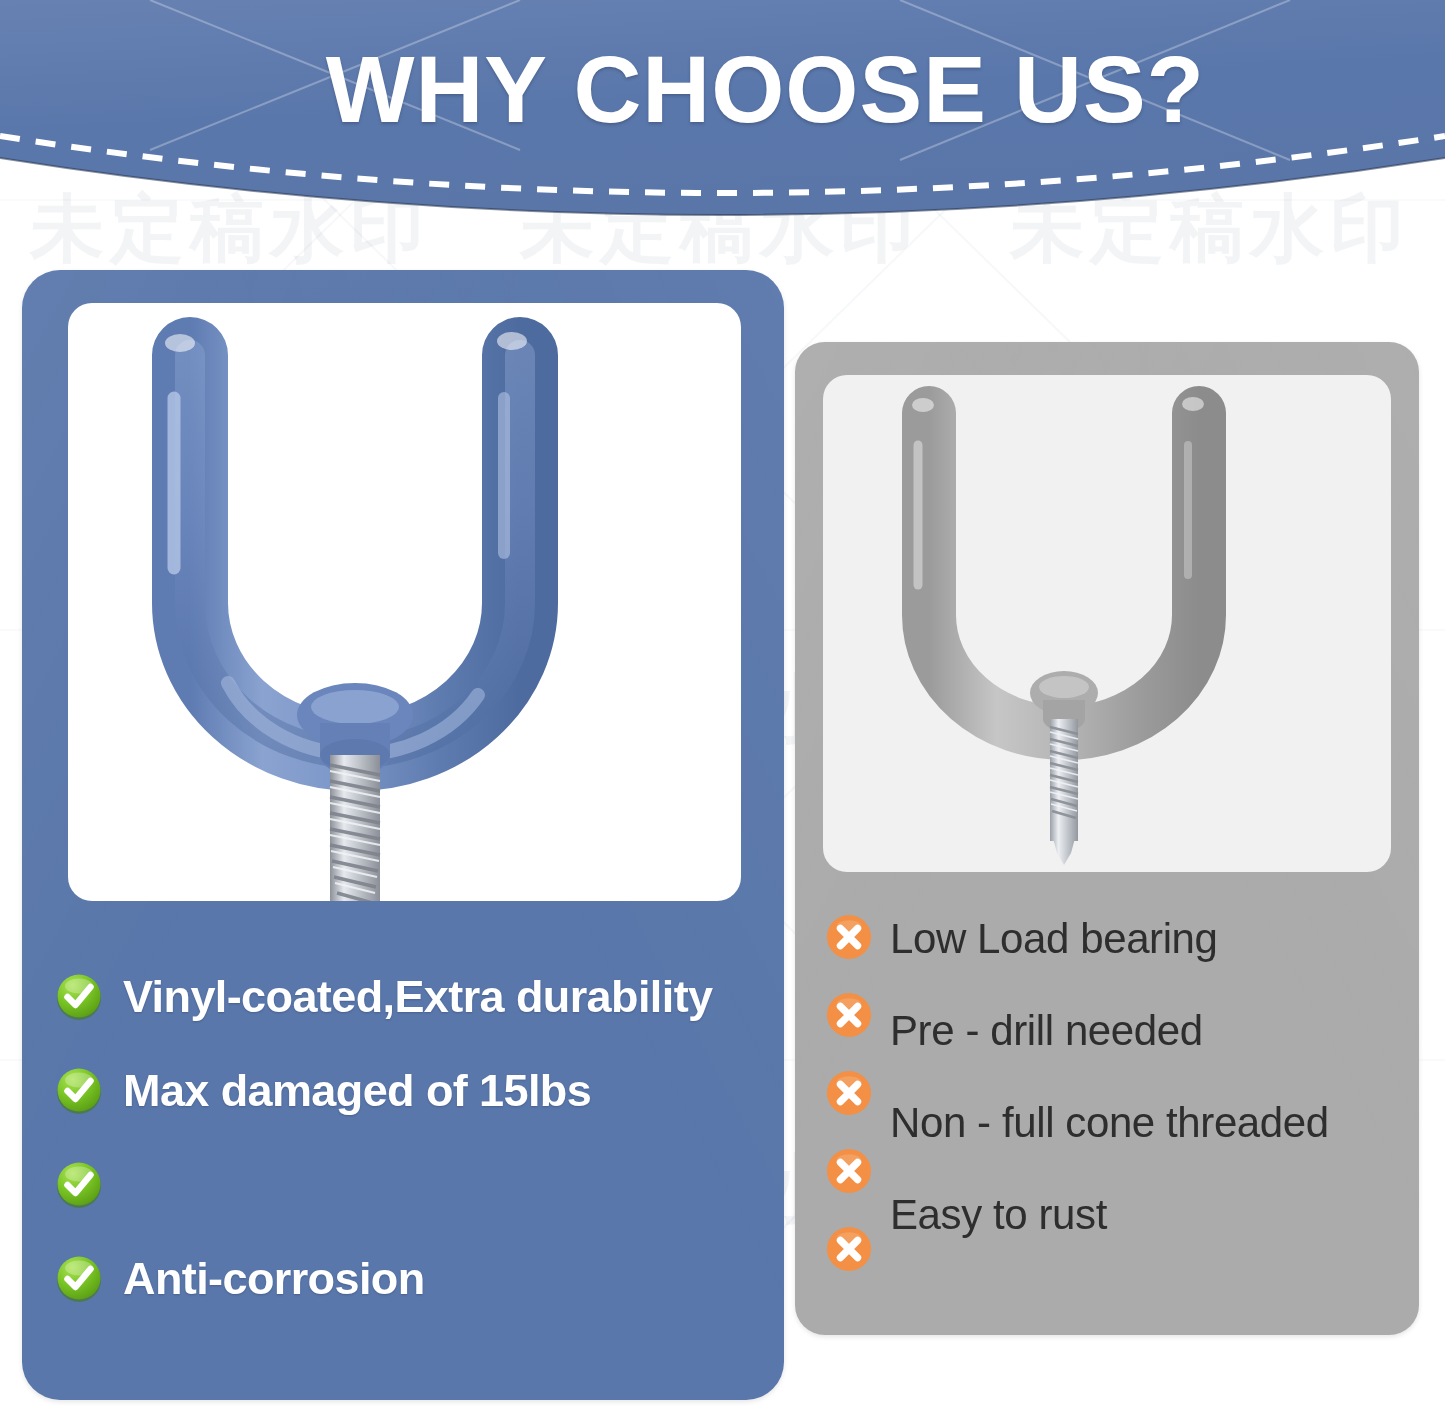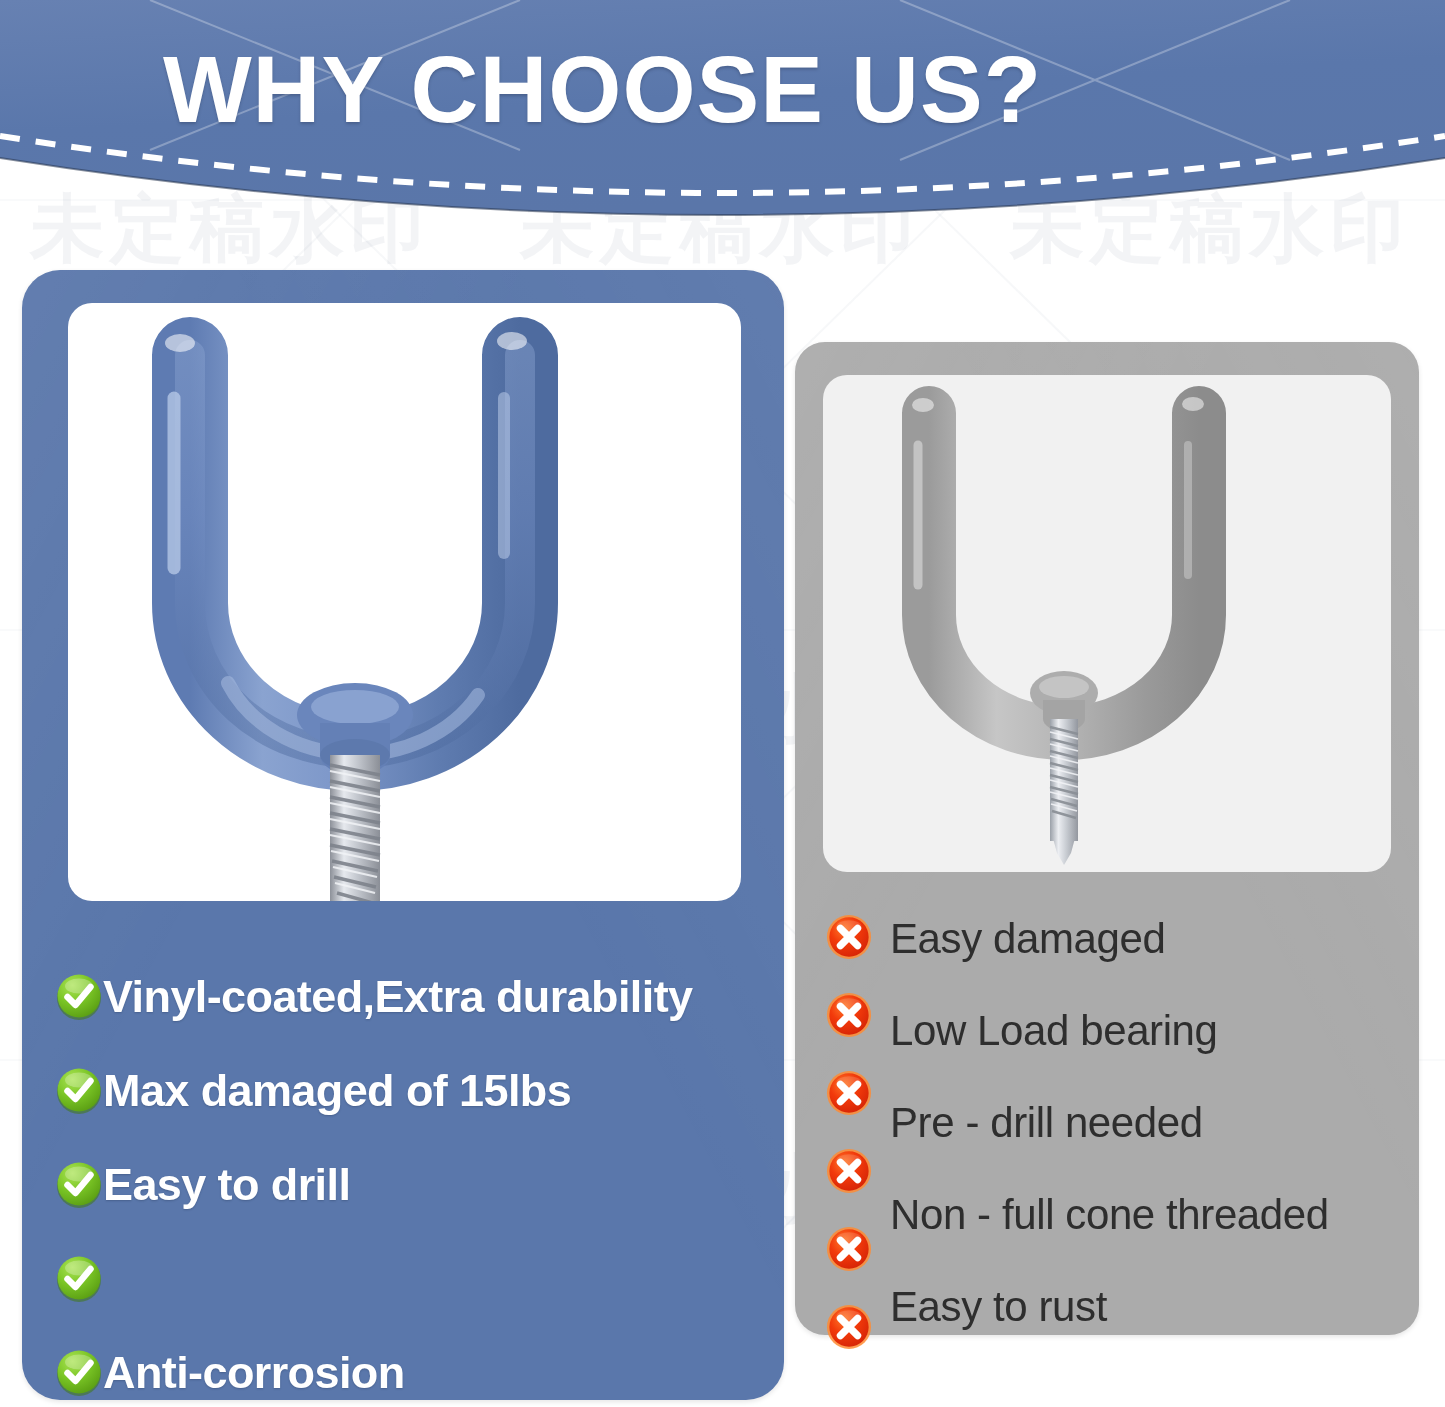--- a/index.html
+++ b/index.html
@@ -46,21 +46,21 @@
     position: absolute;
     left: 0; top: 0;
     width: 1445px;
     height: 260px;
     z-index: 3;
   }
   .banner-title {
     position: absolute;
     left: 0; top: 36px;
     width: 1205px;
-    text-align: center;
+    text-align: right;
     font-family: "Liberation Sans", sans-serif;
     font-size: 94px;
     font-weight: 700;
     letter-spacing: 1px;
     color: #ffffff;
     text-shadow: 0 2px 3px rgba(40,55,85,0.35);
     z-index: 4;
   }
 
   
@@ -149,20 +149,21 @@
   }
   .ico-check { width: 48px; height: 48px; }
   .ico-x { width: 46px; height: 46px; }
 
   .label-pro {
     font-family: "Liberation Sans", sans-serif;
     font-size: 45px;
     font-weight: 700;
     color: #ffffff;
     white-space: nowrap;
+    margin-left: 20px;
     text-shadow: 0 1px 2px rgba(30,45,75,0.30);
     letter-spacing: -0.6px;
   }
   .label-con {
     font-family: "Liberation Sans", sans-serif;
     font-size: 42px;
     font-weight: 400;
     color: #2e2e2e;
     white-space: nowrap;
     margin-left: 18px;
@@ -317,29 +318,20 @@
     <div class="row row-pro">
       <svg class="ico ico-check" viewBox="0 0 48 48">
         <circle cx="24" cy="25" r="22" fill="#3d7a06" opacity="0.5"></circle>
         <circle cx="24" cy="23" r="21.5" fill="url(#gchk)"></circle>
         <ellipse cx="24" cy="13" rx="14" ry="7.5" fill="#ffffff" opacity="0.26"></ellipse>
         <path d="M12.5,24 L20.5,32 L35.5,14" fill="none" stroke="#ffffff" stroke-width="6.5" stroke-linecap="round" stroke-linejoin="round"></path>
       </svg>
       <span class="label-pro">Max damaged of 15lbs</span>
     </div>
 
-    <div class="row row-pro">
-      <svg class="ico ico-check" viewBox="0 0 48 48">
-        <circle cx="24" cy="25" r="22" fill="#3d7a06" opacity="0.5"></circle>
-        <circle cx="24" cy="23" r="21.5" fill="url(#gchk)"></circle>
-        <ellipse cx="24" cy="13" rx="14" ry="7.5" fill="#ffffff" opacity="0.26"></ellipse>
-        <path d="M12.5,24 L20.5,32 L35.5,14" fill="none" stroke="#ffffff" stroke-width="6.5" stroke-linecap="round" stroke-linejoin="round"></path>
-      </svg>
-      <span class="label-pro">Easy to drill</span>
-    </div>
 
     <div class="row row-pro">
       <svg class="ico ico-check" viewBox="0 0 48 48">
         <circle cx="24" cy="25" r="22" fill="#3d7a06" opacity="0.5"></circle>
         <circle cx="24" cy="23" r="21.5" fill="url(#gchk)"></circle>
         <ellipse cx="24" cy="13" rx="14" ry="7.5" fill="#ffffff" opacity="0.26"></ellipse>
         <path d="M12.5,24 L20.5,32 L35.5,14" fill="none" stroke="#ffffff" stroke-width="6.5" stroke-linecap="round" stroke-linejoin="round"></path>
       </svg>
     </div>
 
@@ -406,36 +398,20 @@
         <path d="M227,405 L255,412"></path>
           <path d="M227,417 L255,424"></path>
         <path d="M228,429 L254,436"></path>
       </g>
       <path d="M227,452 L255,452 L248,478 L241,490 L234,478 Z" fill="url(#screwGrad2)"></path>
     </svg>
   </div>
 
   <div class="list-cons">
 
-    <div class="row row-con">
-      <svg class="ico ico-x" viewBox="0 0 48 48">
-        <defs>
-          <radialGradient id="rx" cx="0.38" cy="0.3" r="0.95">
-            <stop offset="0%" stop-color="#ff7a2a"></stop>
-            <stop offset="38%" stop-color="#f23a0b"></stop>
-            <stop offset="100%" stop-color="#c71904"></stop>
-          </radialGradient>
-        </defs>
-        <circle cx="24" cy="24" r="23" fill="#ff8b33" opacity="0.85"></circle>
-        <circle cx="24" cy="24" r="20.5" fill="url(#rx)"></circle>
-        <ellipse cx="24" cy="13" rx="13" ry="6.5" fill="#ffffff" opacity="0.15"></ellipse>
-        <path d="M15,15 L33,33 M33,15 L15,33" stroke="#ffffff" stroke-width="7.5" stroke-linecap="round"></path>
-      </svg>
-      <span class="label-con">Easy damaged</span>
-    </div>
 
     <div class="row row-con">
       <svg class="ico ico-x" viewBox="0 0 48 48">
         <circle cx="24" cy="24" r="23" fill="#ff8b33" opacity="0.85"></circle>
         <circle cx="24" cy="24" r="20.5" fill="url(#rx)"></circle>
         <ellipse cx="24" cy="13" rx="13" ry="6.5" fill="#ffffff" opacity="0.15"></ellipse>
         <path d="M15,15 L33,33 M33,15 L15,33" stroke="#ffffff" stroke-width="7.5" stroke-linecap="round"></path>
       </svg>
       <span class="label-con">Low Load bearing</span>
     </div>

